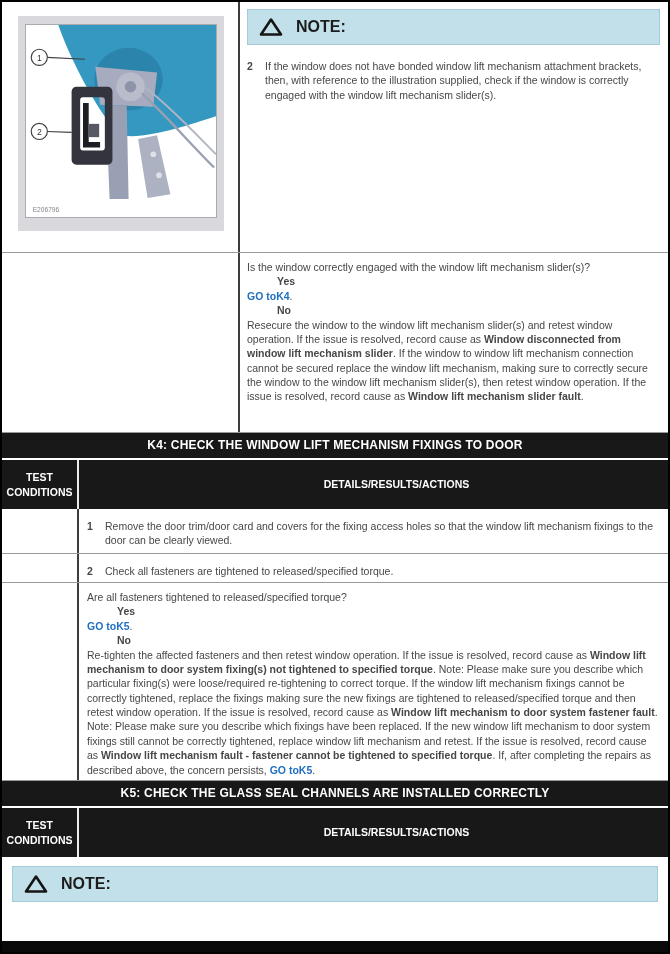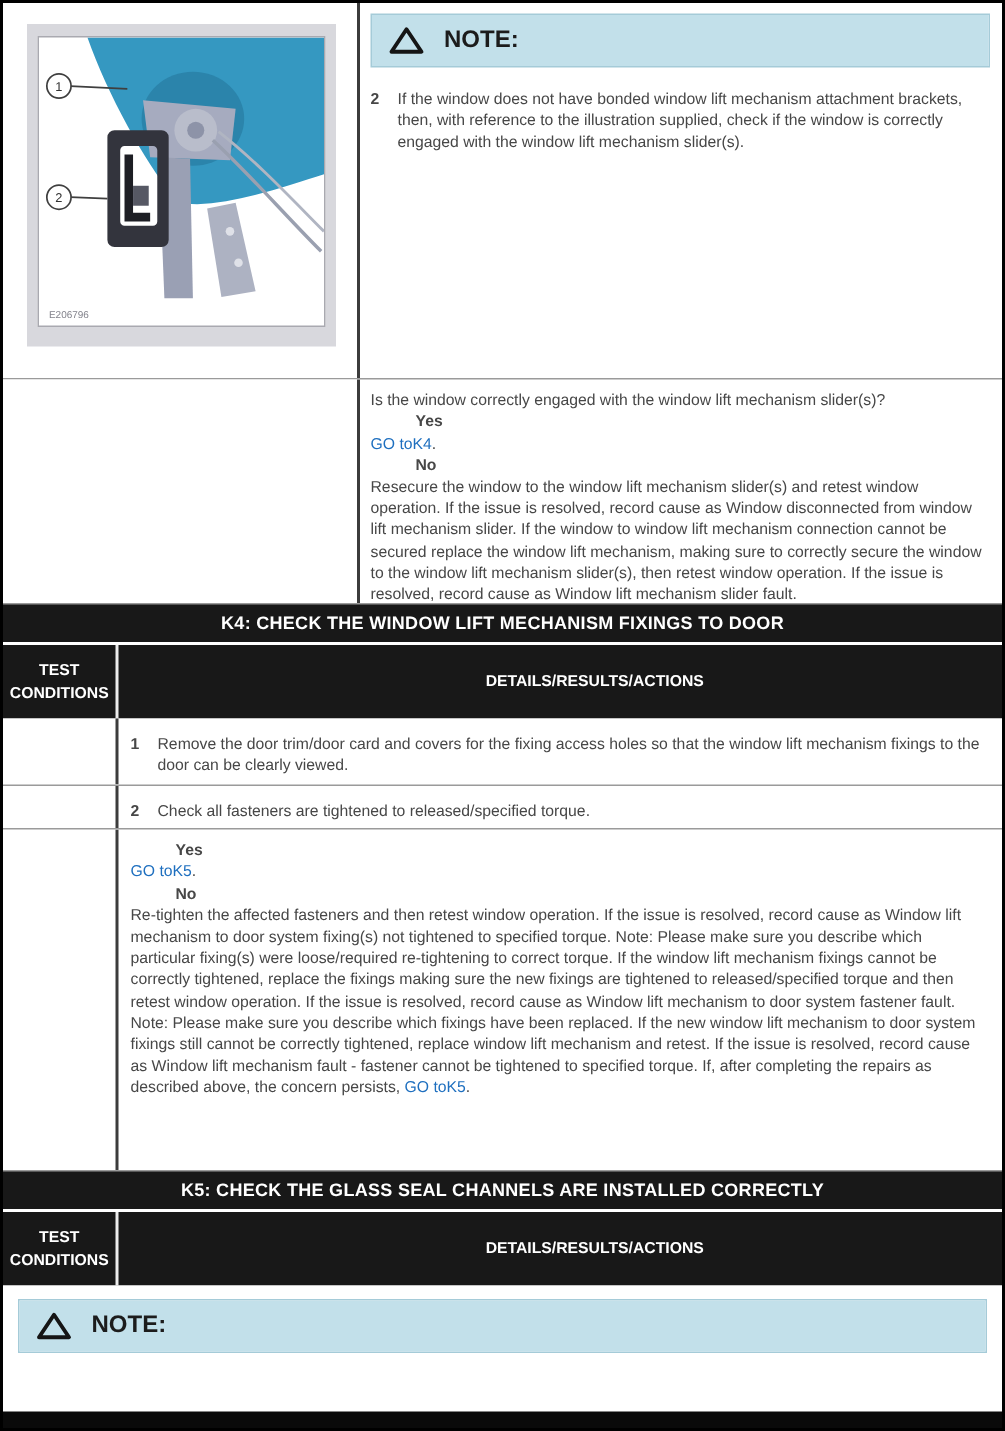--- a/index.html
+++ b/index.html
@@ -8,21 +8,21 @@
 
   .page{
     width:670px; height:954px; border:2px solid #000; background:#fff;
     display:flex; flex-direction:column; overflow:hidden;
     color:#474747; font-size:10.5px; line-height:1.37;
   }
 
   
   .trow{ display:flex; }
   .row1{ height:250px; flex:none; }
-  .row2{ height:150px; flex:none; border-top:1px solid #9a9a9a; }
+  .row2{ height:180px; flex:none; border-top:1px solid #9a9a9a; }
   .cell-left-wide{ width:238px; flex:none; border-right:2px solid #3c3c3c; background:#fff; }
   .cell-right{ flex:1; padding:7px 8px 6px 7px; }
 
   
   .fig-frame{ margin:14px 8px 0 16px; width:206px; background:#d8d8dd;
               padding:8px 7px 13px 7px; }
   .fig-canvas{ background:#fff; border:1px solid #a9a9b0; }
   svg.fig{ display:block; width:190px; height:192px; }
 
   
@@ -34,21 +34,21 @@
 
   
   .step{ display:flex; margin-top:14px; }
   .stepnum{ font-weight:bold; flex:none; width:11px; margin-right:7px; }
   .steptext{ flex:1; padding-right:2px; }
 
   
   .question p{ margin:0; }
   .opt{ font-weight:bold; padding-left:30px; }
   .link{ color:#1e6fbf; font-weight:bold; cursor:pointer; }
-  .b{ font-weight:normal; }
+  .b{ font-weight:bold; }
 
   
   .bar{ flex:none; height:28px; background:#181818; color:#fff; font-weight:bold;
         font-size:12px; letter-spacing:.2px; display:flex; align-items:center;
         justify-content:center; border-top:1px solid #9a9a9a; border-bottom:2px solid #fff; }
   .thead{ flex:none; height:49px; display:flex; background:#181818; color:#fff;
           font-weight:bold; font-size:10.5px;justify-content:flex-end; }
   .hleft{ width:77px; flex:none; border-right:2px solid #ececec; display:flex;
           align-items:center; justify-content:center; text-align:center; padding:4px 7px; }
   .hright{ flex:1; display:flex; align-items:center; justify-content:center;margin-left:46px; }
@@ -167,20 +167,21 @@
       <div class="step">
         <span class="stepnum">2</span>
         <span class="steptext">Check all fasteners are tightened to released/specified torque.</span>
       </div>
     </div>
   </div>
 
   <div class="krow kq">
     <div class="kleft"></div>
     <div class="kbody question">
+      <p>Are all fasteners tightened to released/specified torque?</p>
       <p class="opt">Yes</p>
       <p><span class="b link">GO toK5</span><span>.</span></p>
       <p class="opt">No</p>
       <p><span>Re-tighten the affected fasteners and then retest window operation. If the issue is resolved, record cause as </span><span class="b">Window lift mechanism to door system fixing(s) not tightened to specified torque</span><span>. Note: Please make sure you describe which particular fixing(s) were loose/required re-tightening to correct torque. If the window lift mechanism fixings cannot be correctly tightened, replace the fixings making sure the new fixings are tightened to released/specified torque and then retest window operation. If the issue is resolved, record cause as </span><span class="b">Window lift mechanism to door system fastener fault</span><span>. Note: Please make sure you describe which fixings have been replaced. If the new window lift mechanism to door system fixings still cannot be correctly tightened, replace window lift mechanism and retest. If the issue is resolved, record cause as </span><span class="b">Window lift mechanism fault - fastener cannot be tightened to specified torque</span><span>. If, after completing the repairs as described above, the concern persists, </span><span class="b link">GO toK5</span><span>.</span></p>
     </div>
   </div>
 
   <div class="bar">K5: CHECK THE GLASS SEAL CHANNELS ARE INSTALLED CORRECTLY</div>
   <div class="thead">
     <div class="hleft">TEST CONDITIONS</div>

